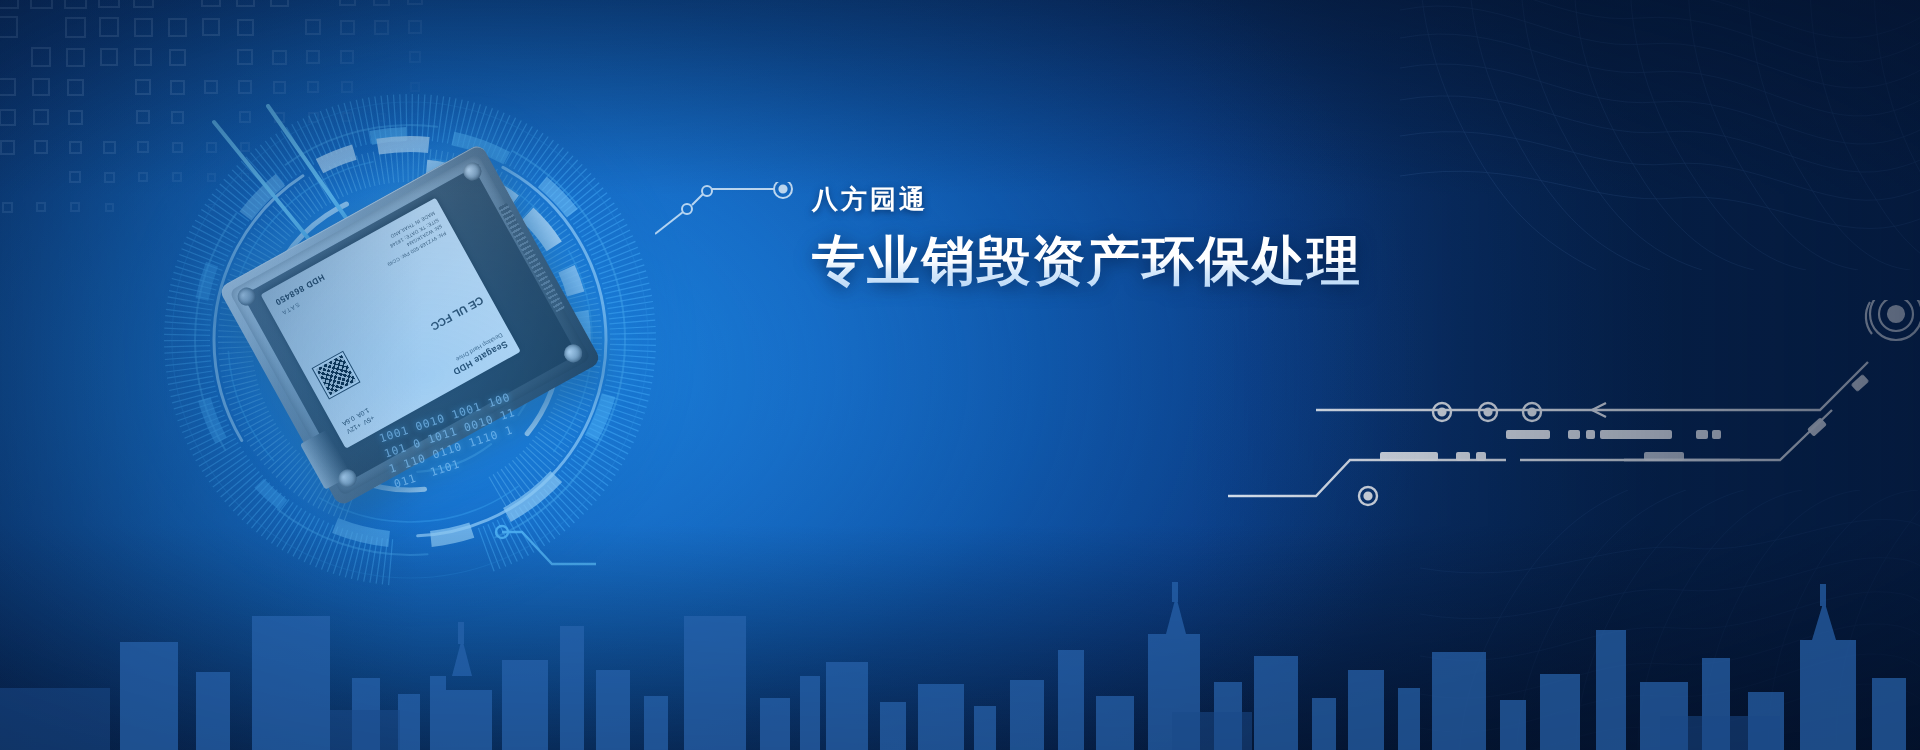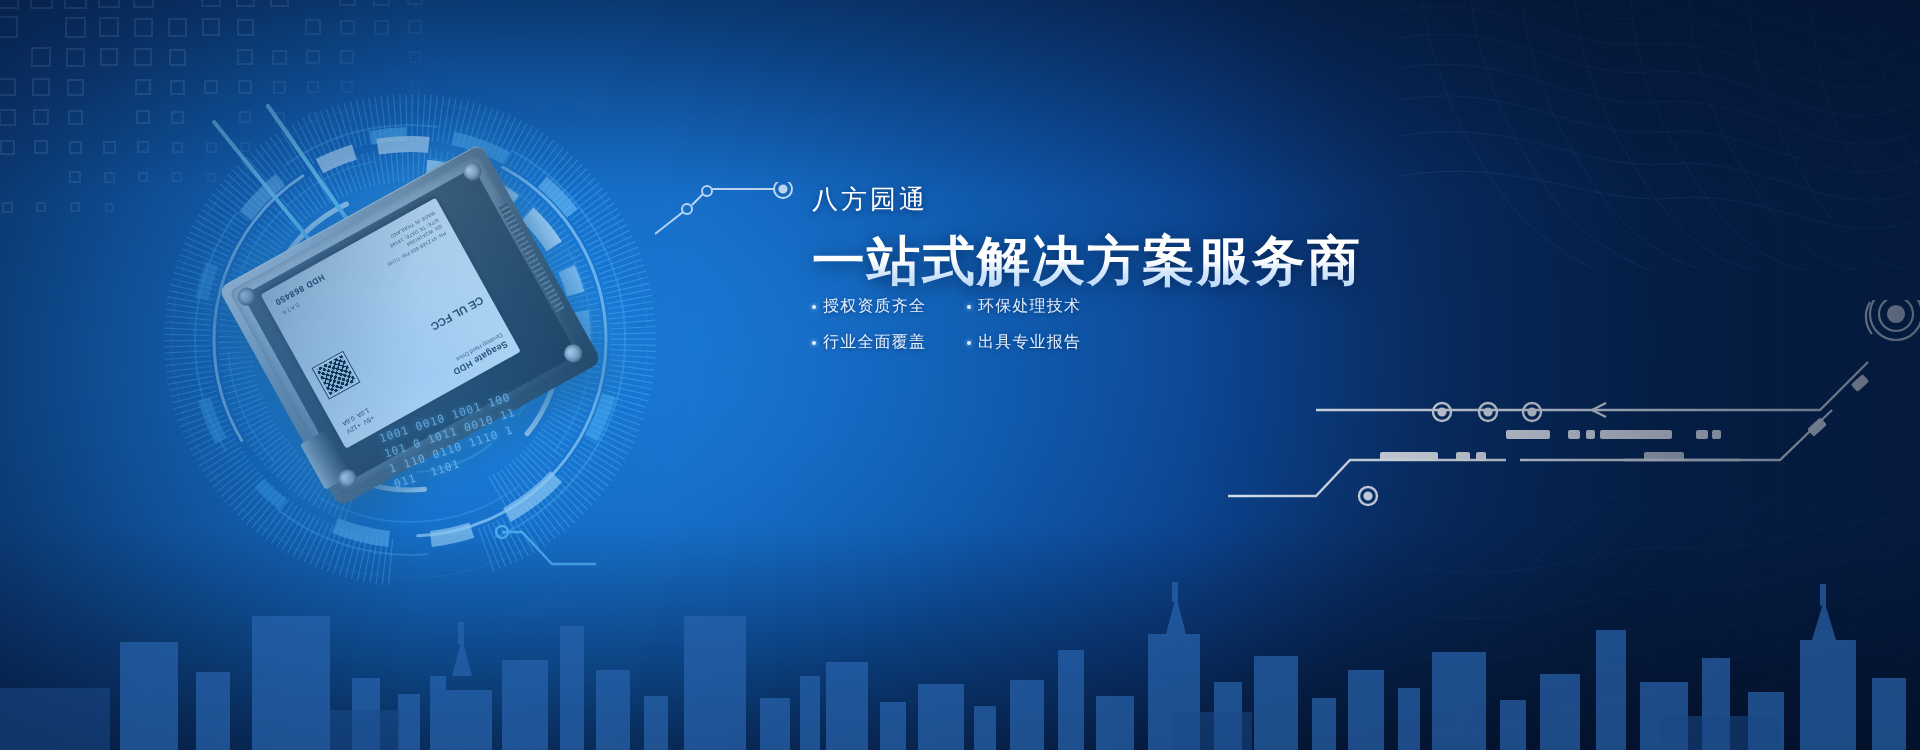--- a/index.html
+++ b/index.html
@@ -184,21 +184,21 @@
   }
 
   
   .copy{
     position:absolute;
     left:812px; top:182px;
     width:720px;
   }
   .eyebrow{
     font-size:26px;
-    font-weight:normal;
+    font-weight:bold;
     color:#ffffff;
     letter-spacing:3px;
     text-shadow:0 2px 7px rgba(2,26,66,.65);
     margin-bottom:14px;
   }
   .headline{
     font-size:53px;
     font-weight:bold;
     letter-spacing:2px;
     line-height:1.12;
@@ -1022,35 +1022,17 @@
     <g fill="#1d4f90" opacity=".55">
       <rect x="0" y="158" width="110" height="62"></rect>
       <rect x="330" y="180" width="70" height="40"></rect>
       <rect x="1172" y="182" width="80" height="38"></rect>
       <rect x="1660" y="186" width="120" height="34"></rect>
     </g>
   </svg>
 
   <div class="copy">
     <div class="eyebrow">八方园通</div>
-    <div class="headline">一站式解决方案服务商</div>
-
-    <div class="features" id="featureList">
-        <div class="feature">
-          <span class="dot"></span>
-          <span>授权资质齐全</span>
-        </div>
-        <div class="feature">
-          <span class="dot"></span>
-          <span>环保处理技术</span>
-        </div>
-        <div class="feature">
-          <span class="dot"></span>
-          <span>行业全面覆盖</span>
-        </div>
-        <div class="feature">
-          <span class="dot"></span>
-          <span>出具专业报告</span>
-        </div>
-      </div>
+    <div class="headline">专业销毁资产环保处理</div>
+
   </div>
 
 </div>
 
 </body></html>

